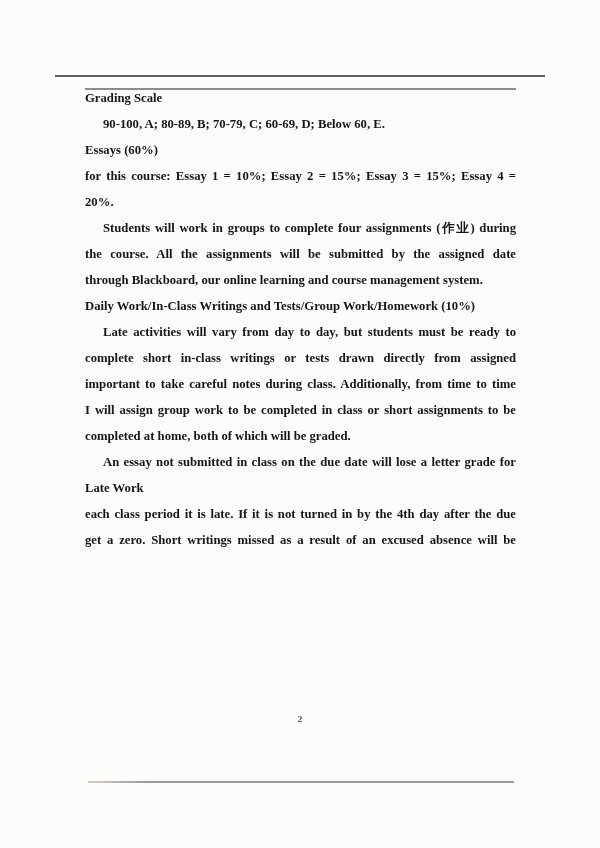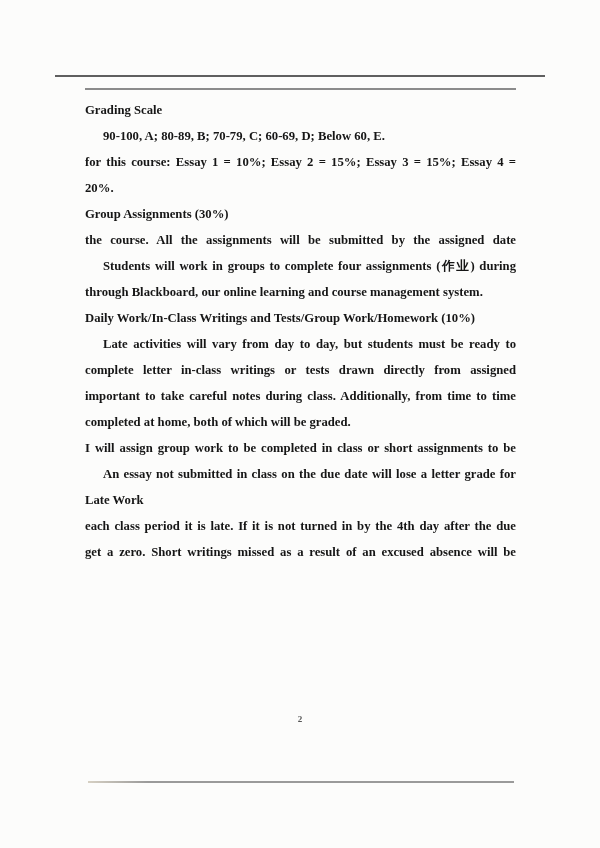--- a/index.html
+++ b/index.html
@@ -42,21 +42,21 @@
   .rule-footer {
     left: 88px;
     top: 781px;
     width: 426px;
     height: 1.5px;
     background: linear-gradient(to right, #d6d0c3 0%, var(--footer-rule, #9a9a9a) 14%, var(--footer-rule, #9a9a9a) 100%);
   }
   .content {
     position: absolute;
     left: 85px;
-    top: 97px;
+    top: 85px;
     width: 431px;
     font-size: 12.7px;
     letter-spacing: 0;
   }
   .line {
     line-height: 26px;
     height: 26px;
     white-space: nowrap;
     overflow: visible;
   }
@@ -85,32 +85,32 @@
 </head>
 <body style="background: rgb(252, 252, 251);">
 
 <div class="page" style="--page-bg: #fcfcfb; --text-color: #161616; --top-rule: #5f5f5f; --header-rule: #8b8b8b; --footer-rule: #9a9a9a;">
   <div class="rule rule-top"></div>
   <div class="rule rule-header"></div>
 
   <div class="content">
       <div class="line">Grading Scale</div>
       <div class="line indent">90-100, A; 80-89, B; 70-79, C; 60-69, D; Below 60, E.</div>
+      <div class="line">Essays (60%)</div>
       <div class="line justify">for this course: Essay 1 = 10%; Essay 2 = 15%; Essay 3 = 15%; Essay 4 =</div>
       <div class="line">20%.</div>
-      <div class="line">Group Assignments (30%)</div>
+      <div class="line indent justify">Students will work in groups to complete four assignments (作业) during</div>
       <div class="line justify">the course. All the assignments will be submitted by the assigned date</div>
-      <div class="line indent justify">Students will work in groups to complete four assignments (作业) during</div>
       <div class="line">through Blackboard, our online learning and course management system.</div>
       <div class="line">Daily Work/In-Class Writings and Tests/Group Work/Homework (10%)</div>
       <div class="line indent justify">Late activities will vary from day to day, but students must be ready to</div>
-      <div class="line justify">complete letter in-class writings or tests drawn directly from assigned</div>
+      <div class="line justify">complete short in-class writings or tests drawn directly from assigned</div>
       <div class="line justify">important to take careful notes during class. Additionally, from time to time</div>
+      <div class="line justify">I will assign group work to be completed in class or short assignments to be</div>
       <div class="line">completed at home, both of which will be graded.</div>
-      <div class="line justify">I will assign group work to be completed in class or short assignments to be</div>
       <div class="line indent justify">An essay not submitted in class on the due date will lose a letter grade for</div>
       <div class="line">Late Work</div>
       <div class="line justify">each class period it is late. If it is not turned in by the 4th day after the due</div>
       <div class="line justify">get a zero. Short writings missed as a result of an excused absence will be</div>
     </div>
 
   <div class="page-number">2</div>
   <div class="rule rule-footer"></div>
 </div>
 

